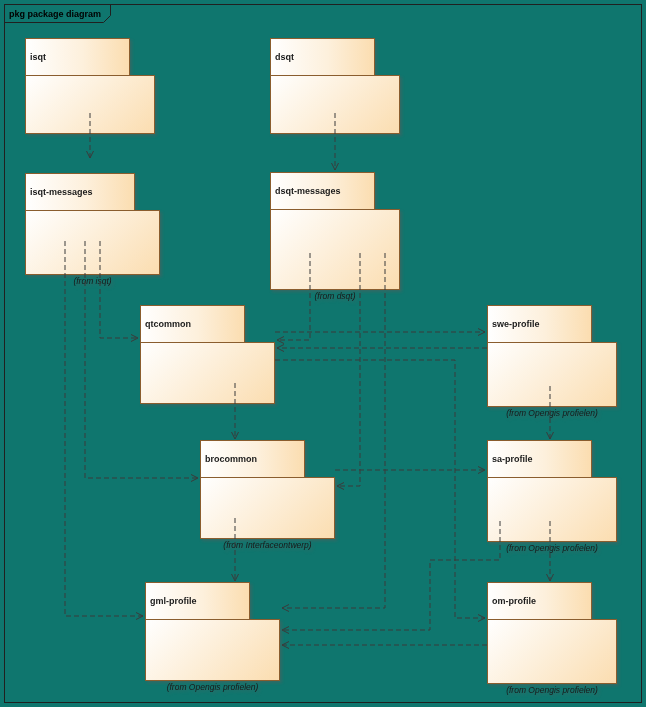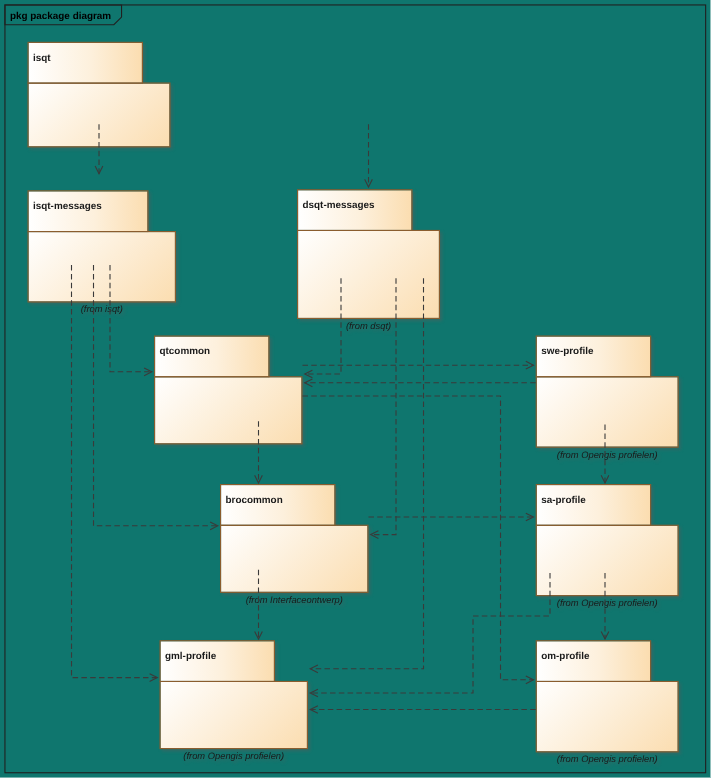--- a/index.html
+++ b/index.html
@@ -16,21 +16,21 @@
 
   .pkg {
     position: absolute;
     filter: drop-shadow(2.5px 2.5px 1.5px rgba(90,90,90,0.45));
   }
   .pkg-tab {
     position: relative;
     border: 1px solid var(--package-border, #8a5d2e);
     background: linear-gradient(to right, #ffffff 0%, var(--package-fill-light, #fdf0dc) 55%, var(--package-fill, #fbe0ba) 100%);
     display: flex;
-    align-items: flex-end;
+    align-items: center;
     padding: 18px 4px;
     z-index: 2;
   }
   .pkg-body {
     position: relative;
     margin-top: -1px;
     border: 1px solid var(--package-border, #8a5d2e);
     background: linear-gradient(135deg, #ffffff 0%, var(--package-fill-light, #fdf0dc) 45%, var(--package-fill, #fbe0ba) 100%);
     z-index: 1;
   }
@@ -73,20 +73,26 @@
   <svg class="layer" width="646" height="707" viewBox="0 0 646 707">
     <rect class="frame-line" x="4.5" y="4.5" width="637" height="698"></rect>
     <path class="frame-line" d="M4.5,4.5 L110.5,4.5 L110.5,15.5 L103.5,22.5 L4.5,22.5 Z" fill="#ffffff"></path>
     <text class="frame-title-text" x="9" y="17">pkg package diagram</text>
   </svg>
 
   <div id="nodes" class="layer">
       <div class="pkg" style="left: 25px; top: 38px;">
         <div class="pkg-tab" style="width: 105px; height: 16px;">
           <span class="pkg-name">isqt</span>
+        </div>
+        <div class="pkg-body" style="width: 130px; height: 59px;"></div>
+      </div>
+      <div class="pkg" style="left: 270px; top: 38px;">
+        <div class="pkg-tab" style="width: 105px; height: 16px;">
+          <span class="pkg-name">dsqt</span>
         </div>
         <div class="pkg-body" style="width: 130px; height: 59px;"></div>
       </div>
       <div class="pkg" style="left: 25px; top: 160px;">
         <div class="pkg-tab" style="width: 110px; height: 16px; margin-top: 13px;">
           <span class="pkg-name">isqt-messages</span>
         </div>
         <div class="pkg-body" style="width: 135px; height: 65px;">
           <div class="pkg-from">(from isqt)</div>
         </div>

